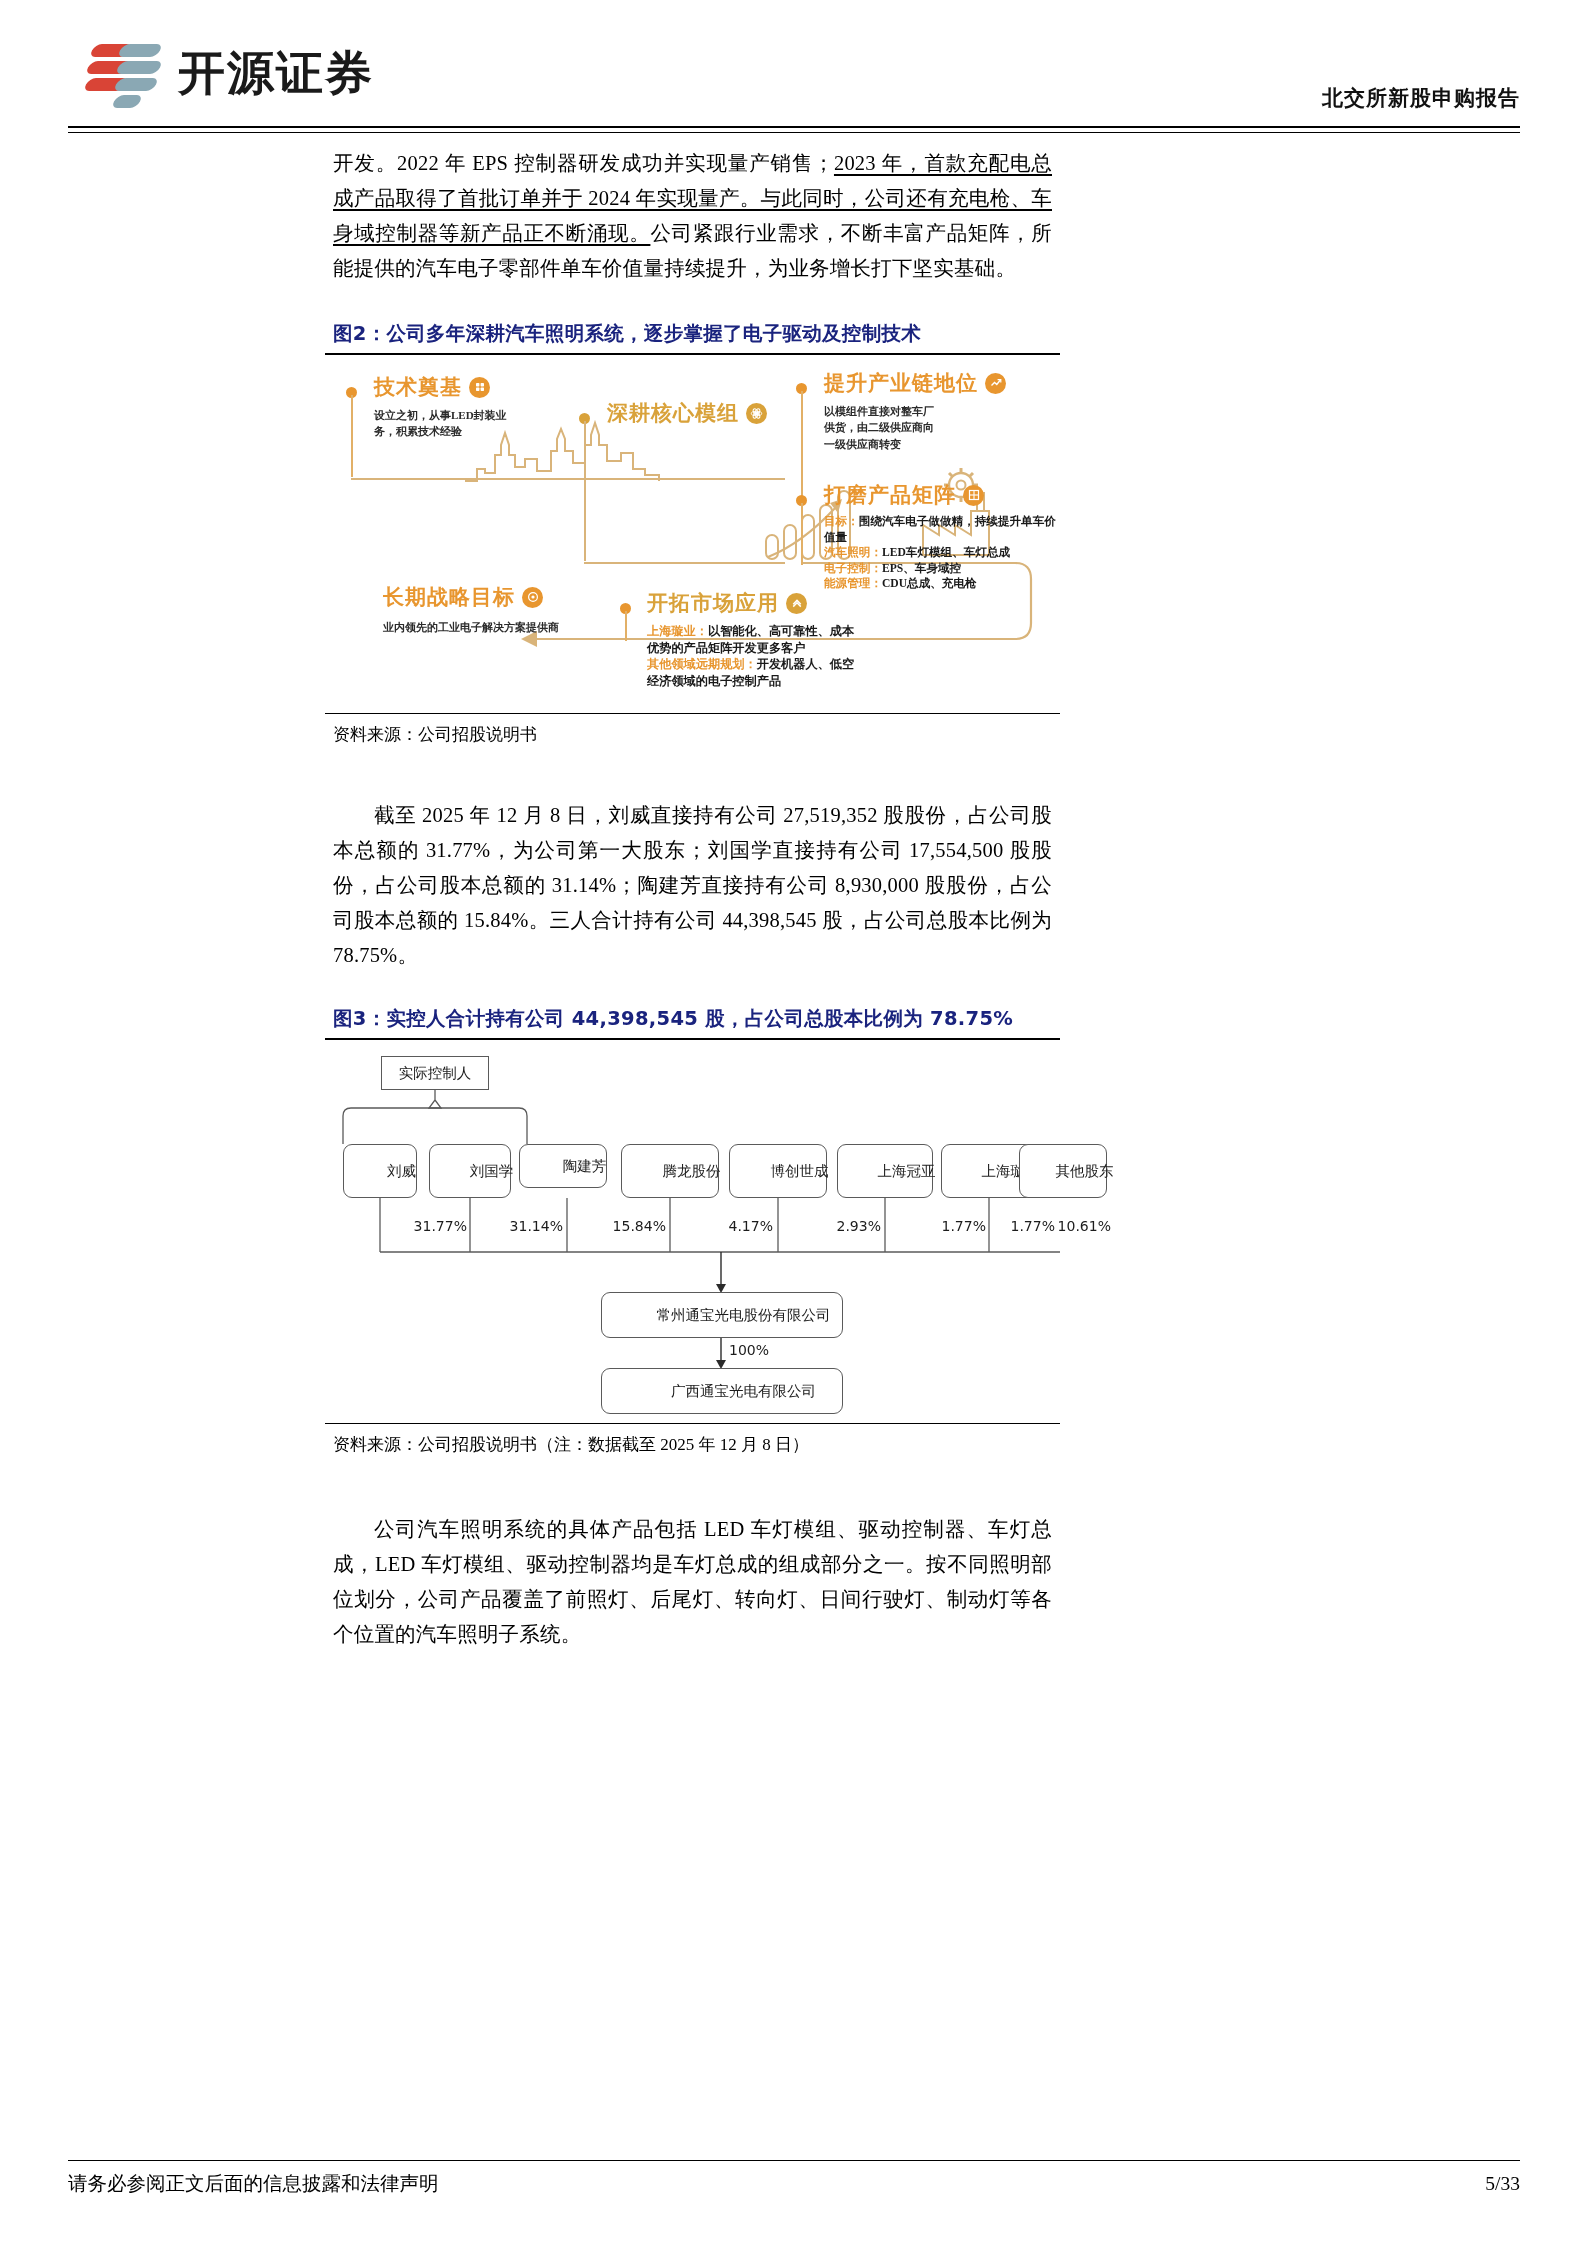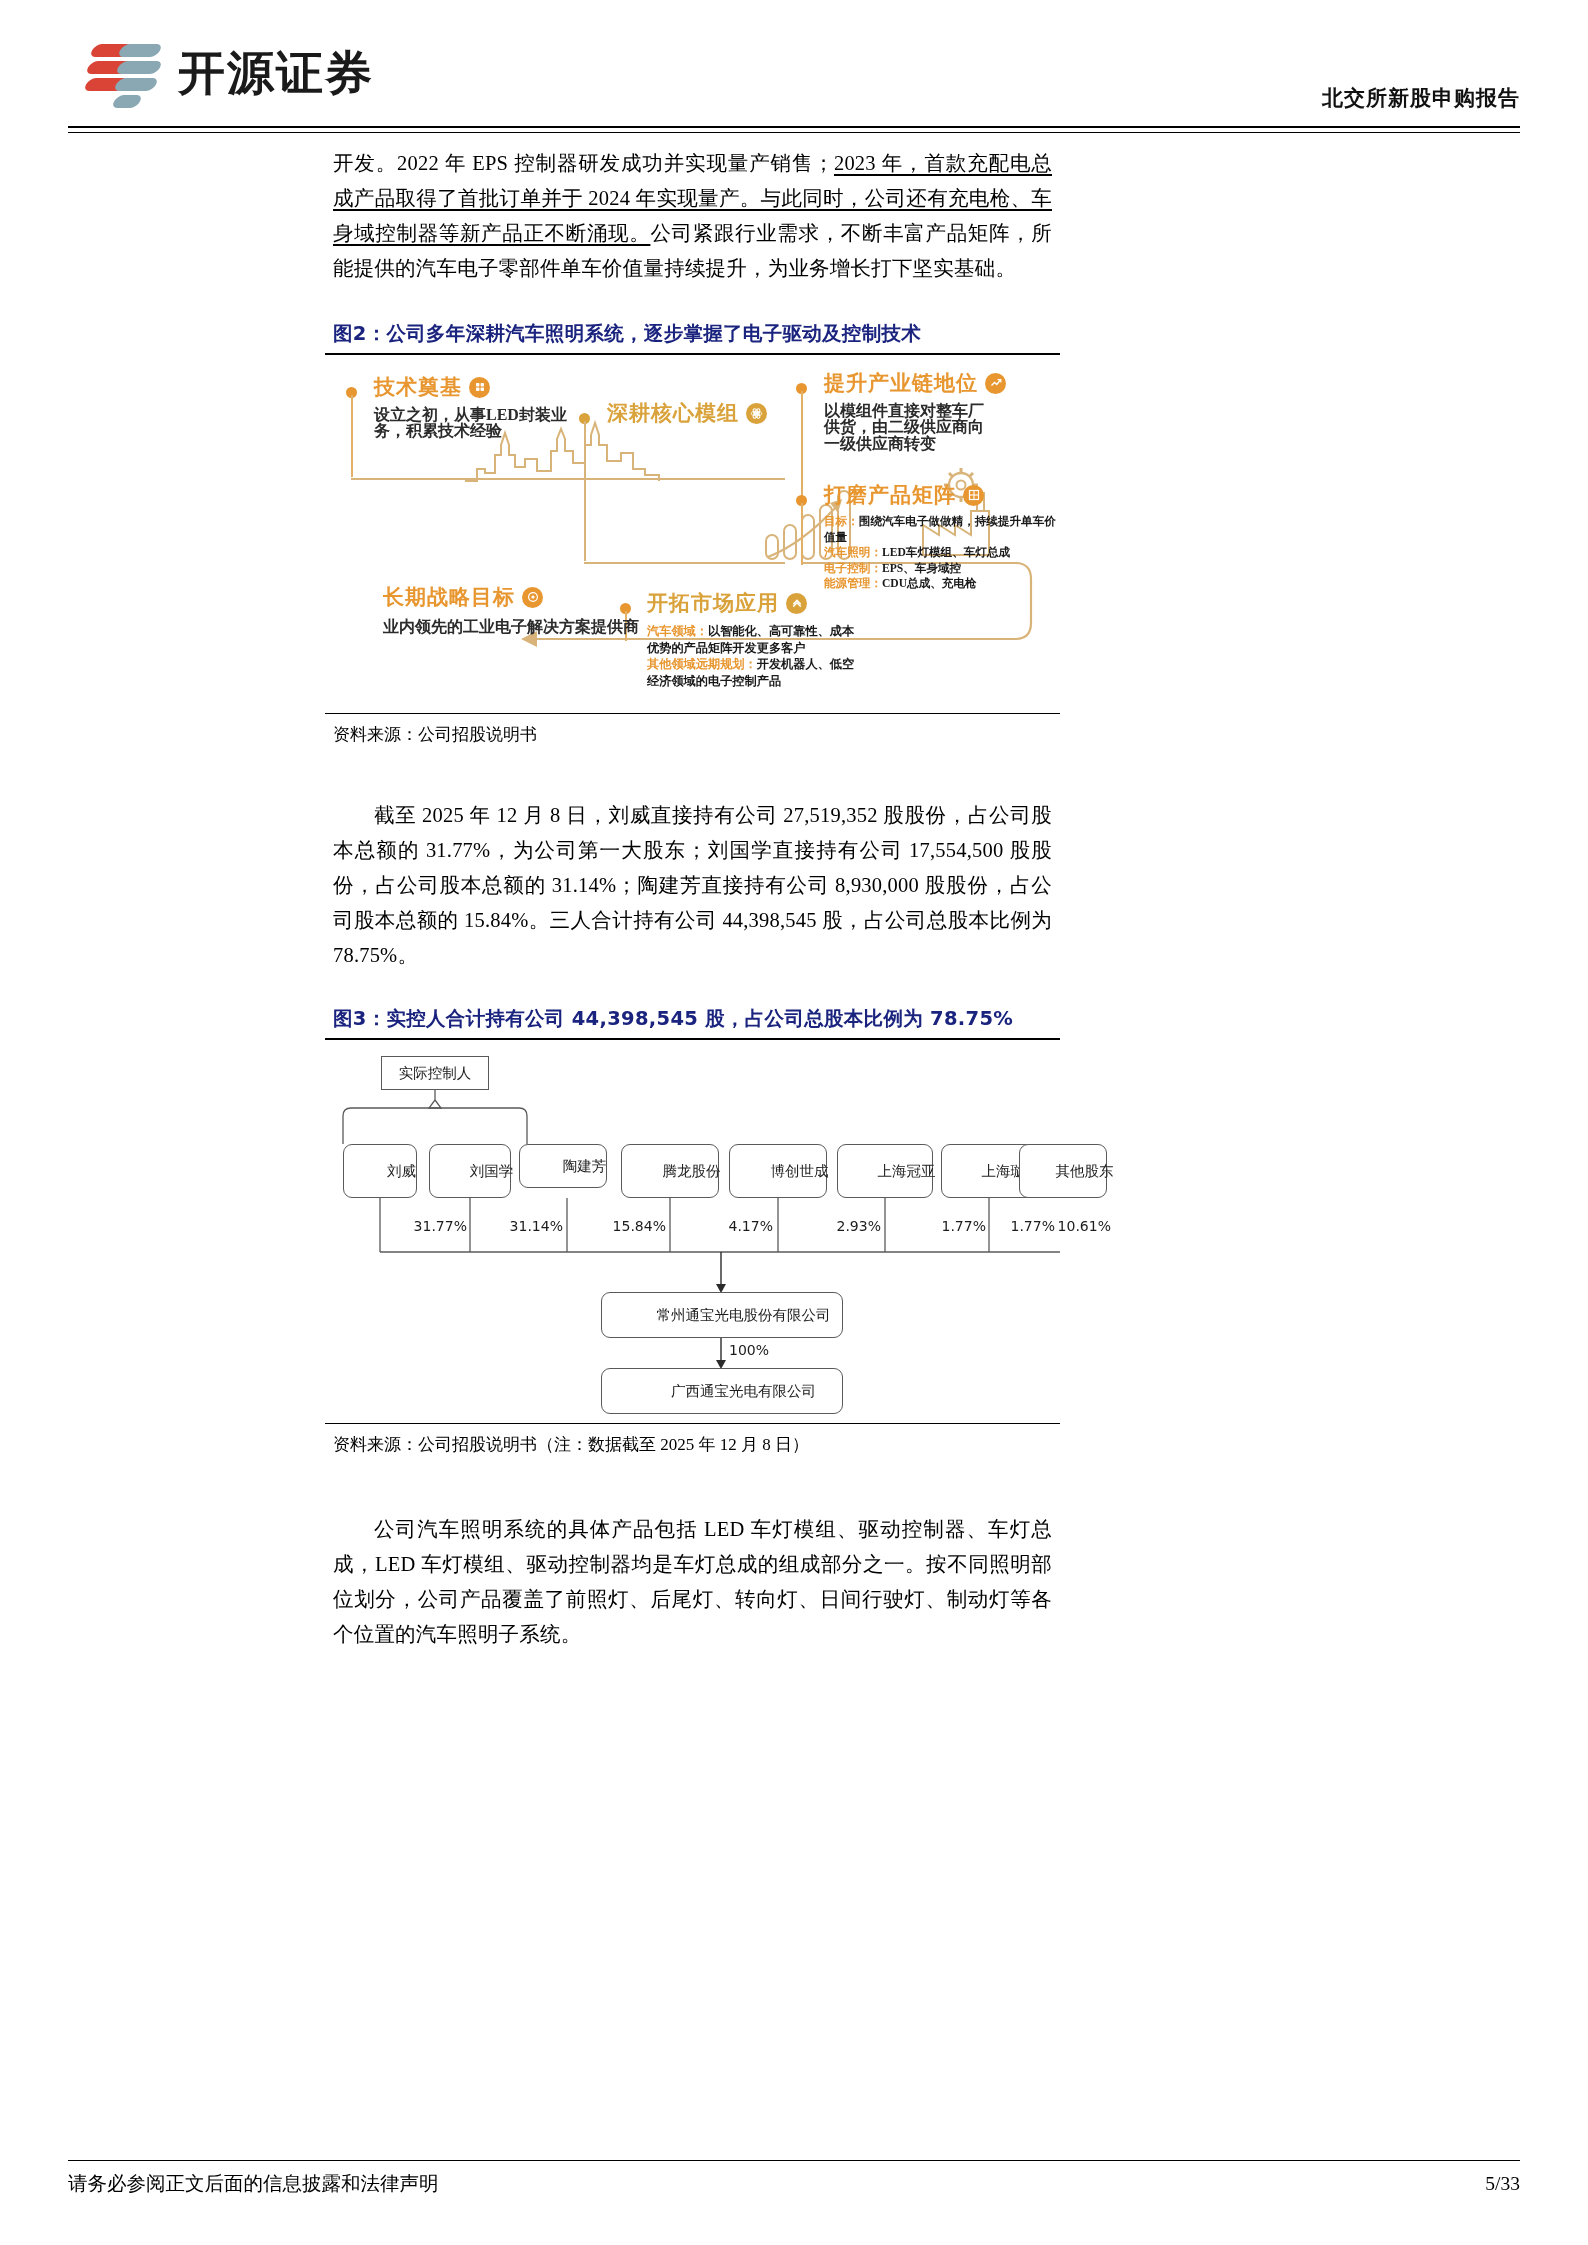--- a/index.html
+++ b/index.html
@@ -108,21 +108,21 @@
   .og-head.gold { color: #D9A23A; }
   .og-badge {
     display: inline-flex; align-items: center; justify-content: center;
     width: 21px; height: 21px; border-radius: 50%;
     background: #E8962F; color: #fff; font-size: 12px; line-height: 1;
   }
   .og-badge.gold { background: #D9A23A; }
   .og-desc {
     font-family: "Liberation Serif", serif;
     font-weight: 700;
-    font-size: 16px;
+    font-size: 11px;
     line-height: 16.4px;
     color: #2b2b2b;
     white-space: pre-line;
   }
   .og-node {
     position: absolute;
     width: 11px; height: 11px; border-radius: 50%;
     background: #E8962F;
   }
   .og-node.gold { background: #D9A23A; }
@@ -326,21 +326,21 @@
         <div class="og-head gold">
           <span>开拓市场应用</span>
           <span class="og-badge gold">
             <svg width="12" height="12" viewBox="0 0 12 12">
                 <polyline points="2.2,7.2 6,3.4 9.8,7.2" fill="none" stroke="#fff" stroke-width="1.5"></polyline>
                 <polyline points="2.2,9.6 6,5.8 9.8,9.6" fill="none" stroke="#fff" stroke-width="1.5"></polyline>
               </svg>
           </span>
         </div>
         <div class="market-lines" style="margin-top:6px;">
-          <div><span class="k">汽车领域：</span><span class="v">以智能化、高可靠性、成本</span></div>
+          <div><span class="k">上海璇业：</span><span class="v">以智能化、高可靠性、成本</span></div>
           <div><span class="v">优势的产品矩阵开发更多客户</span></div>
           <div><span class="k">其他领域远期规划：</span><span class="v">开发机器人、低空</span></div>
           <div><span class="v">经济领域的电子控制产品</span></div>
         </div>
       </div>
 
       <div style="position:absolute; left:58px; top:228px;">
         <div class="og-head">
           <span>长期战略目标</span>
           <span class="og-badge">

